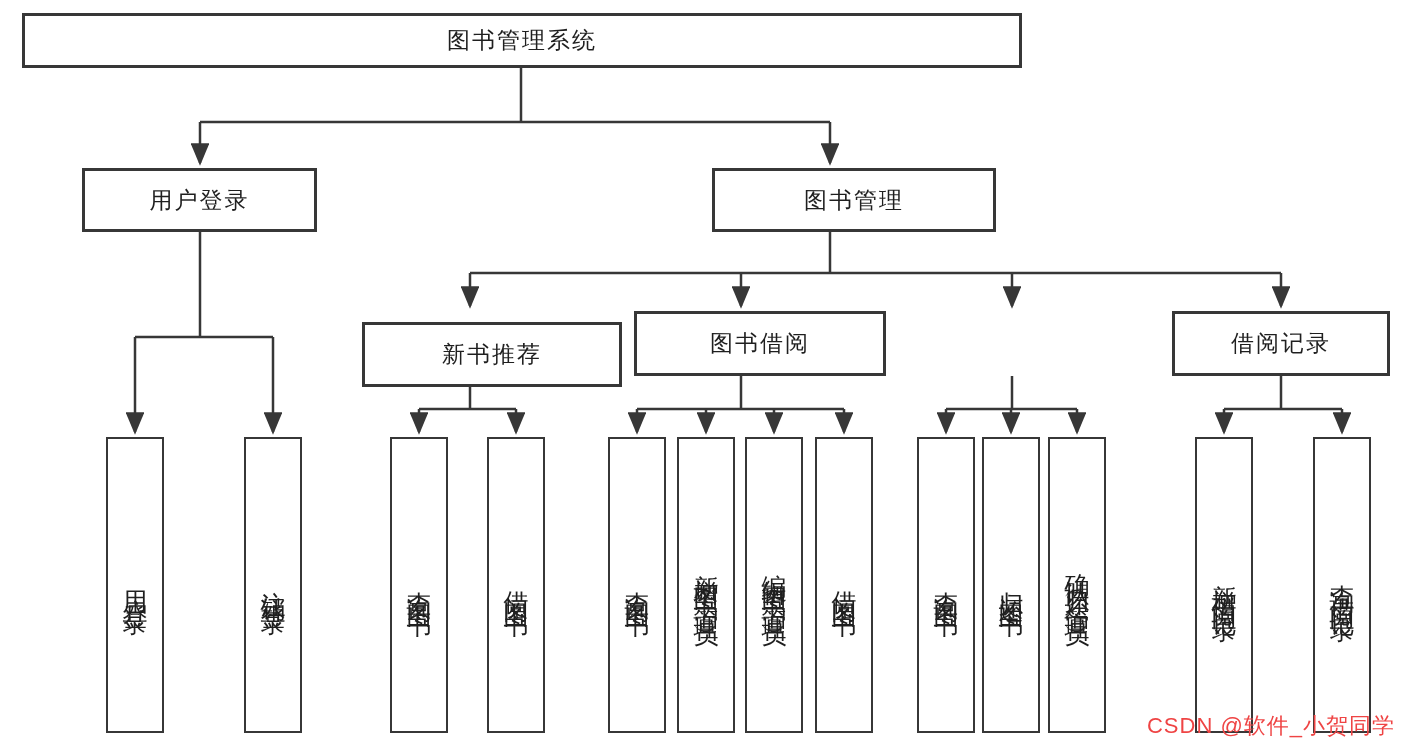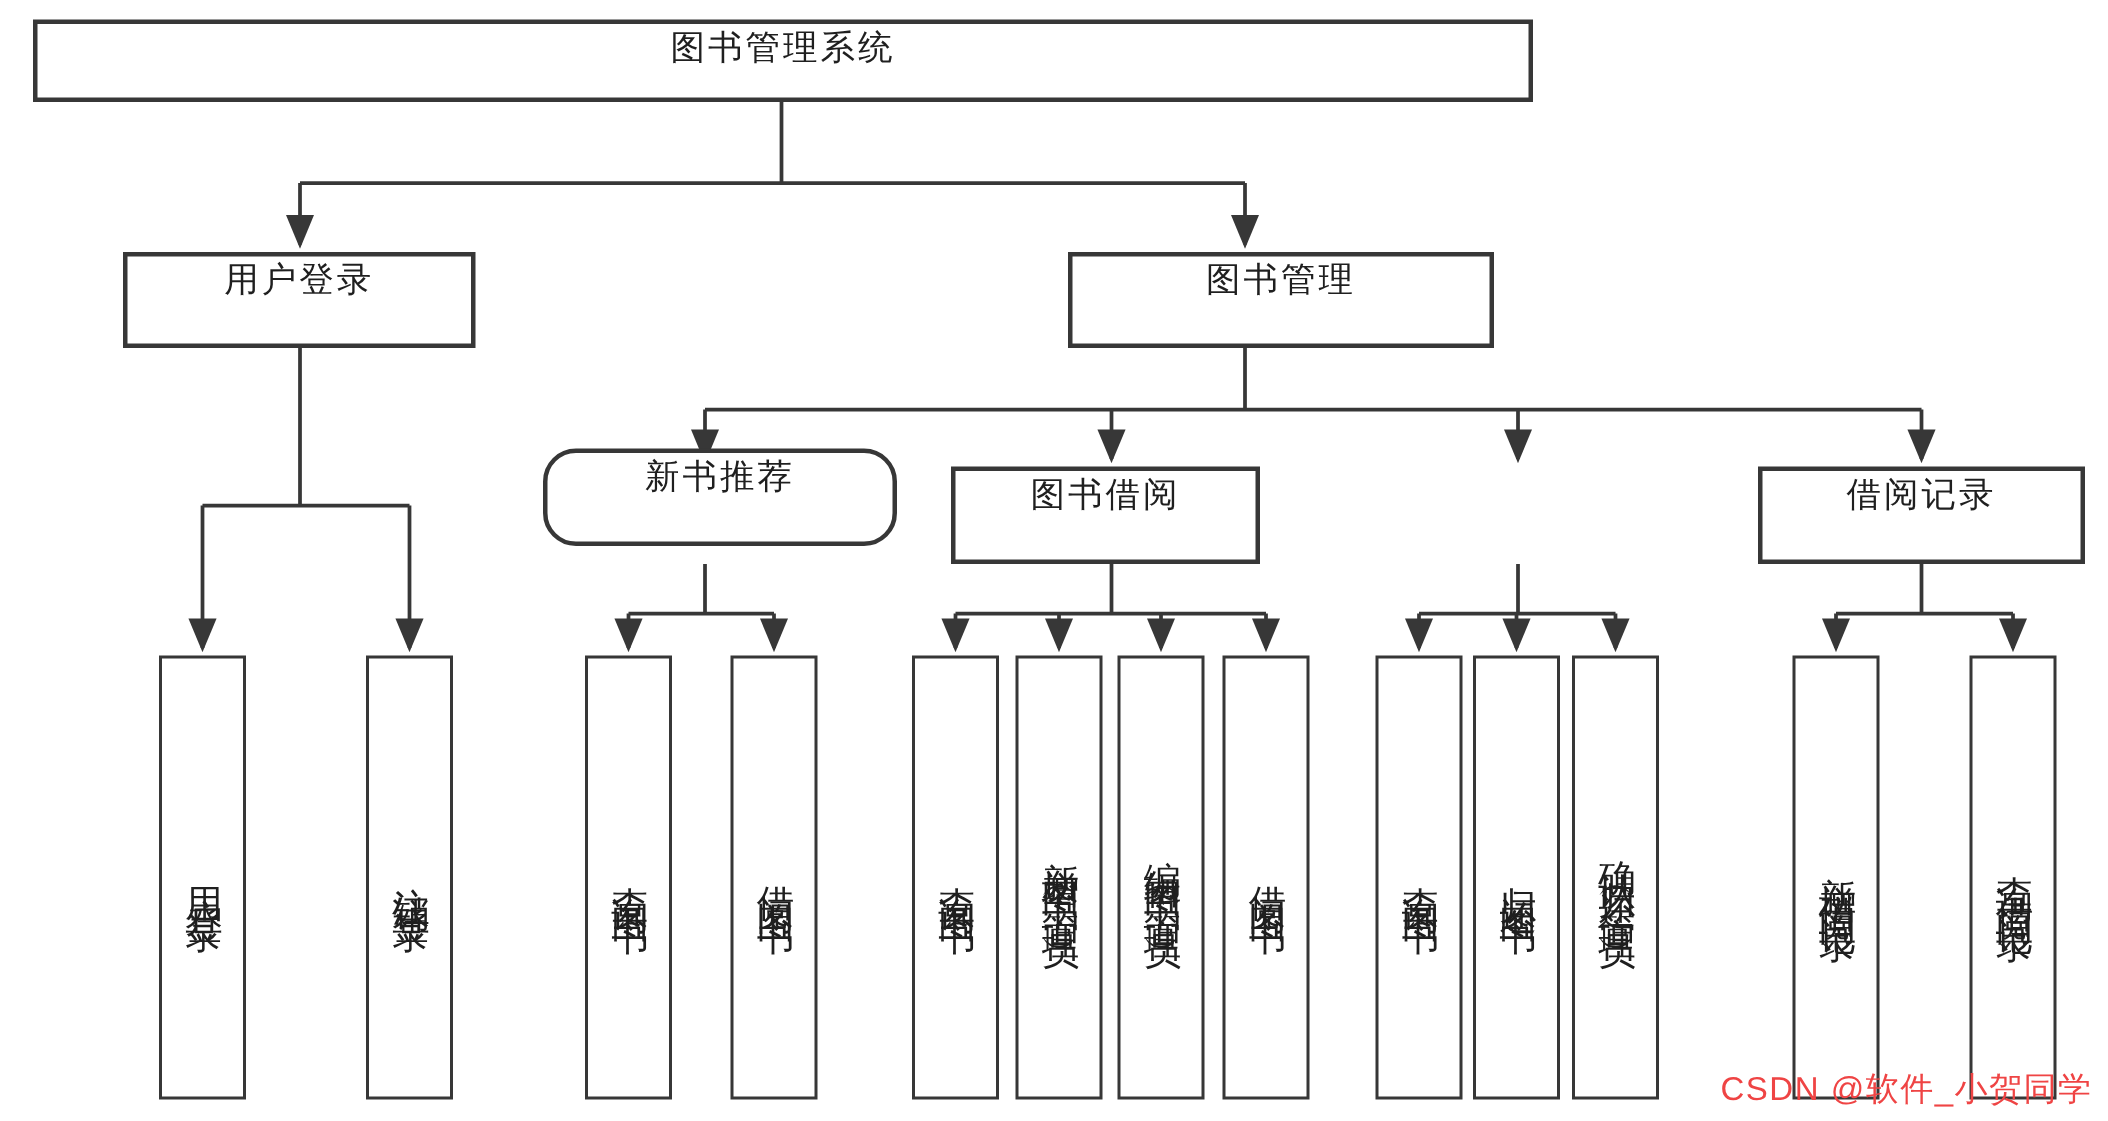--- a/index.html
+++ b/index.html
@@ -11,20 +11,21 @@
     font-family: "Liberation Sans", "DejaVu Sans", sans-serif;
     overflow: hidden;
   }
   #wires { position: absolute; left: 0; top: 0; }
   .hbox {
     position: absolute;
     box-sizing: border-box;
     background: #ffffff;
     border: 3px solid #373737;
     display: flex;
+    align-items: center;
     justify-content: center;
     font-size: 23px;
     letter-spacing: 2px;
     color: #1f1f1f;
     white-space: nowrap;
   }
   .vbox {
     position: absolute;
     top: 437px;
     width: 58px;
@@ -113,24 +114,24 @@
     <span>图书管理系统</span>
   </div>
 
   <div class="hbox" style="left:82px; top:168px; width:235px; height:64px;">
     <span>用户登录</span>
   </div>
   <div class="hbox" style="left:712px; top:168px; width:284px; height:64px;">
     <span>图书管理</span>
   </div>
 
-  <div class="hbox" style="left:362px; top:299px; width:236px; height:65px;border-radius:22px;">
+  <div class="hbox" style="left:362px; top:322px; width:260px; height:65px;">
     <span>新书推荐</span>
   </div>
-  <div class="hbox" style="left:634px; top:311px; width:206px; height:65px;">
+  <div class="hbox" style="left:634px; top:311px; width:252px; height:65px;">
     <span>图书借阅</span>
   </div>
   <div class="hbox" style="left:1172px; top:311px; width:218px; height:65px;">
     <span>借阅记录</span>
   </div>
 
   <div class="vbox" style="left:106px;">
     <span class="vtext">用户登录</span>
   </div>
   <div class="vbox" style="left:244px;">

